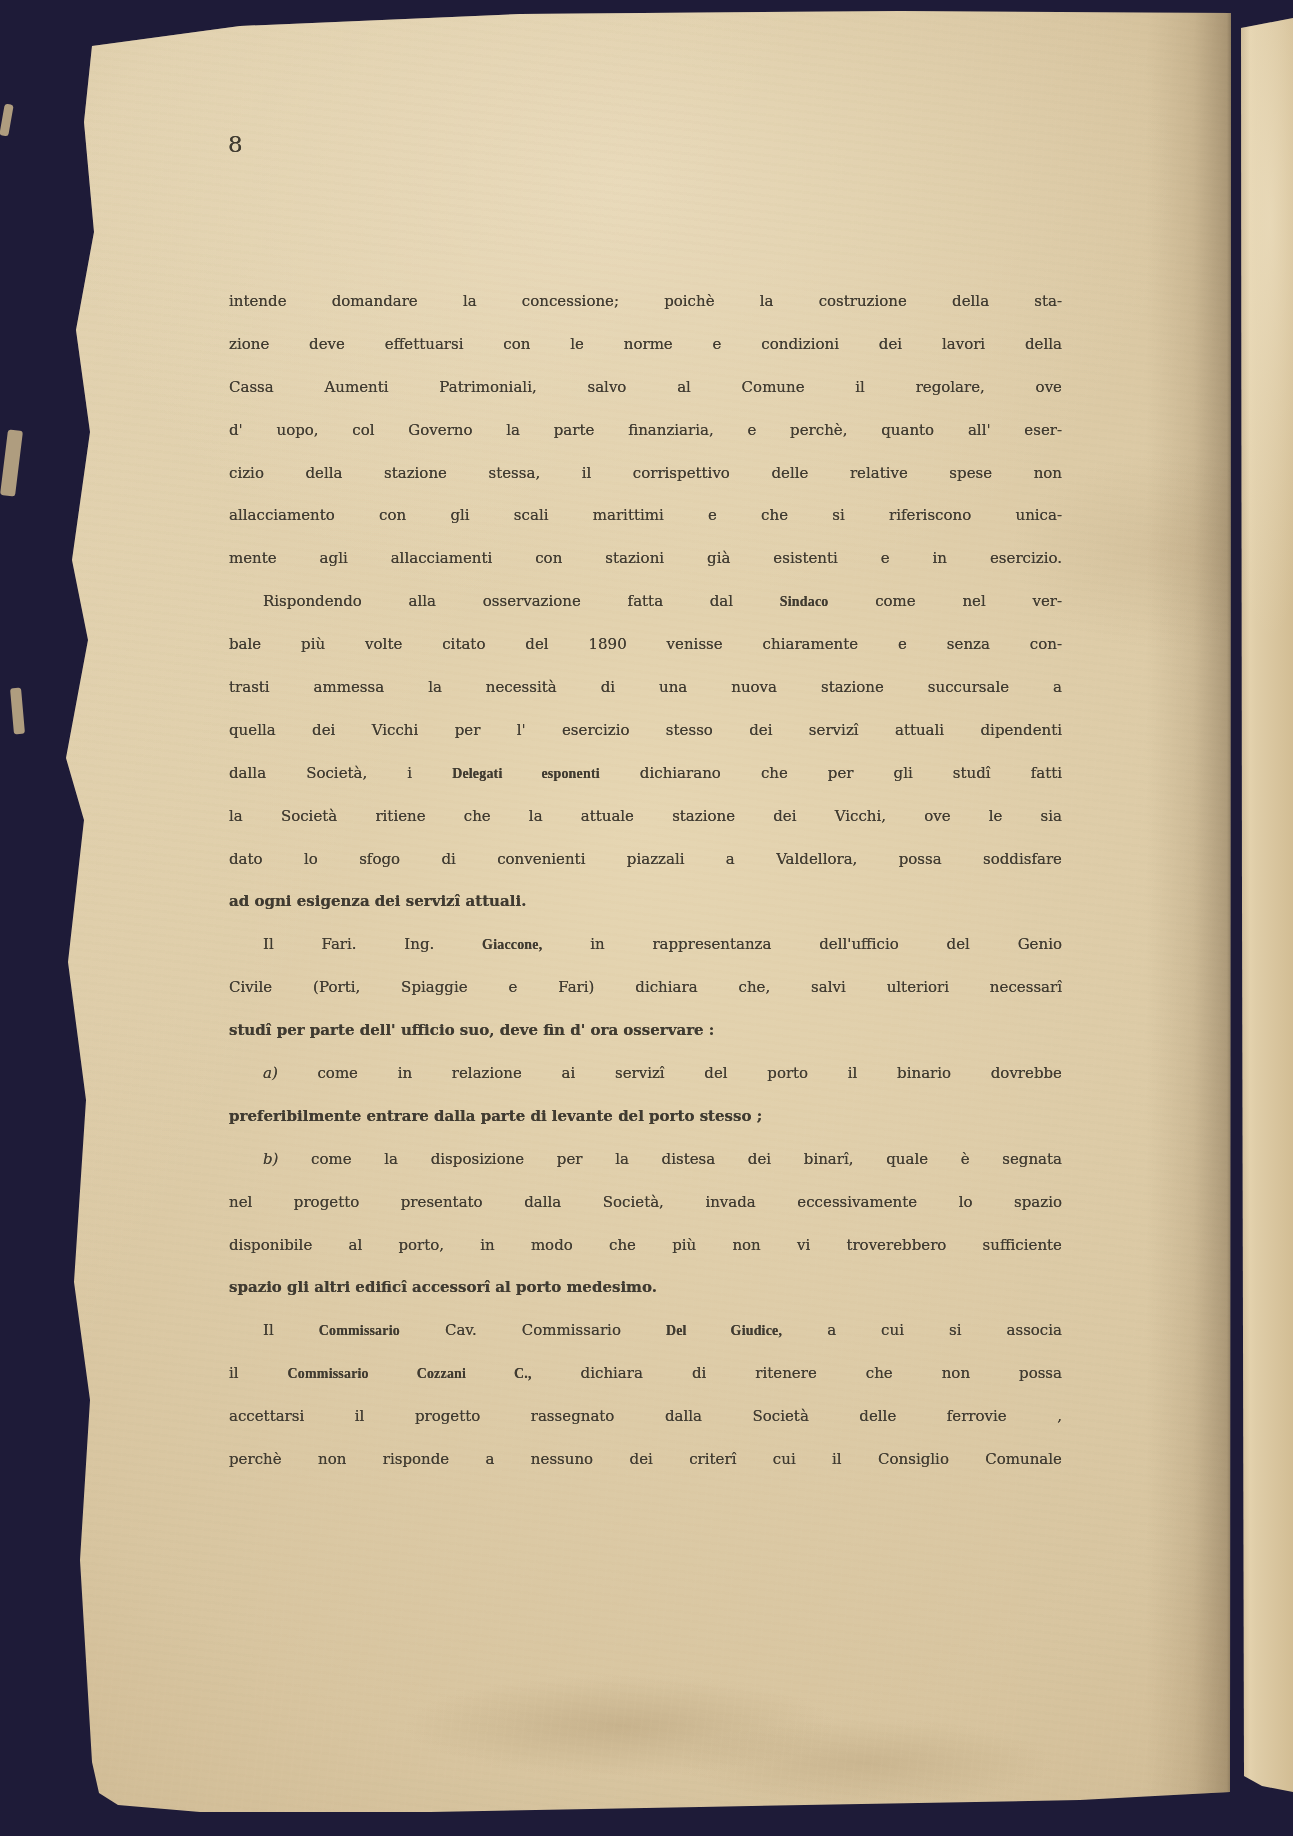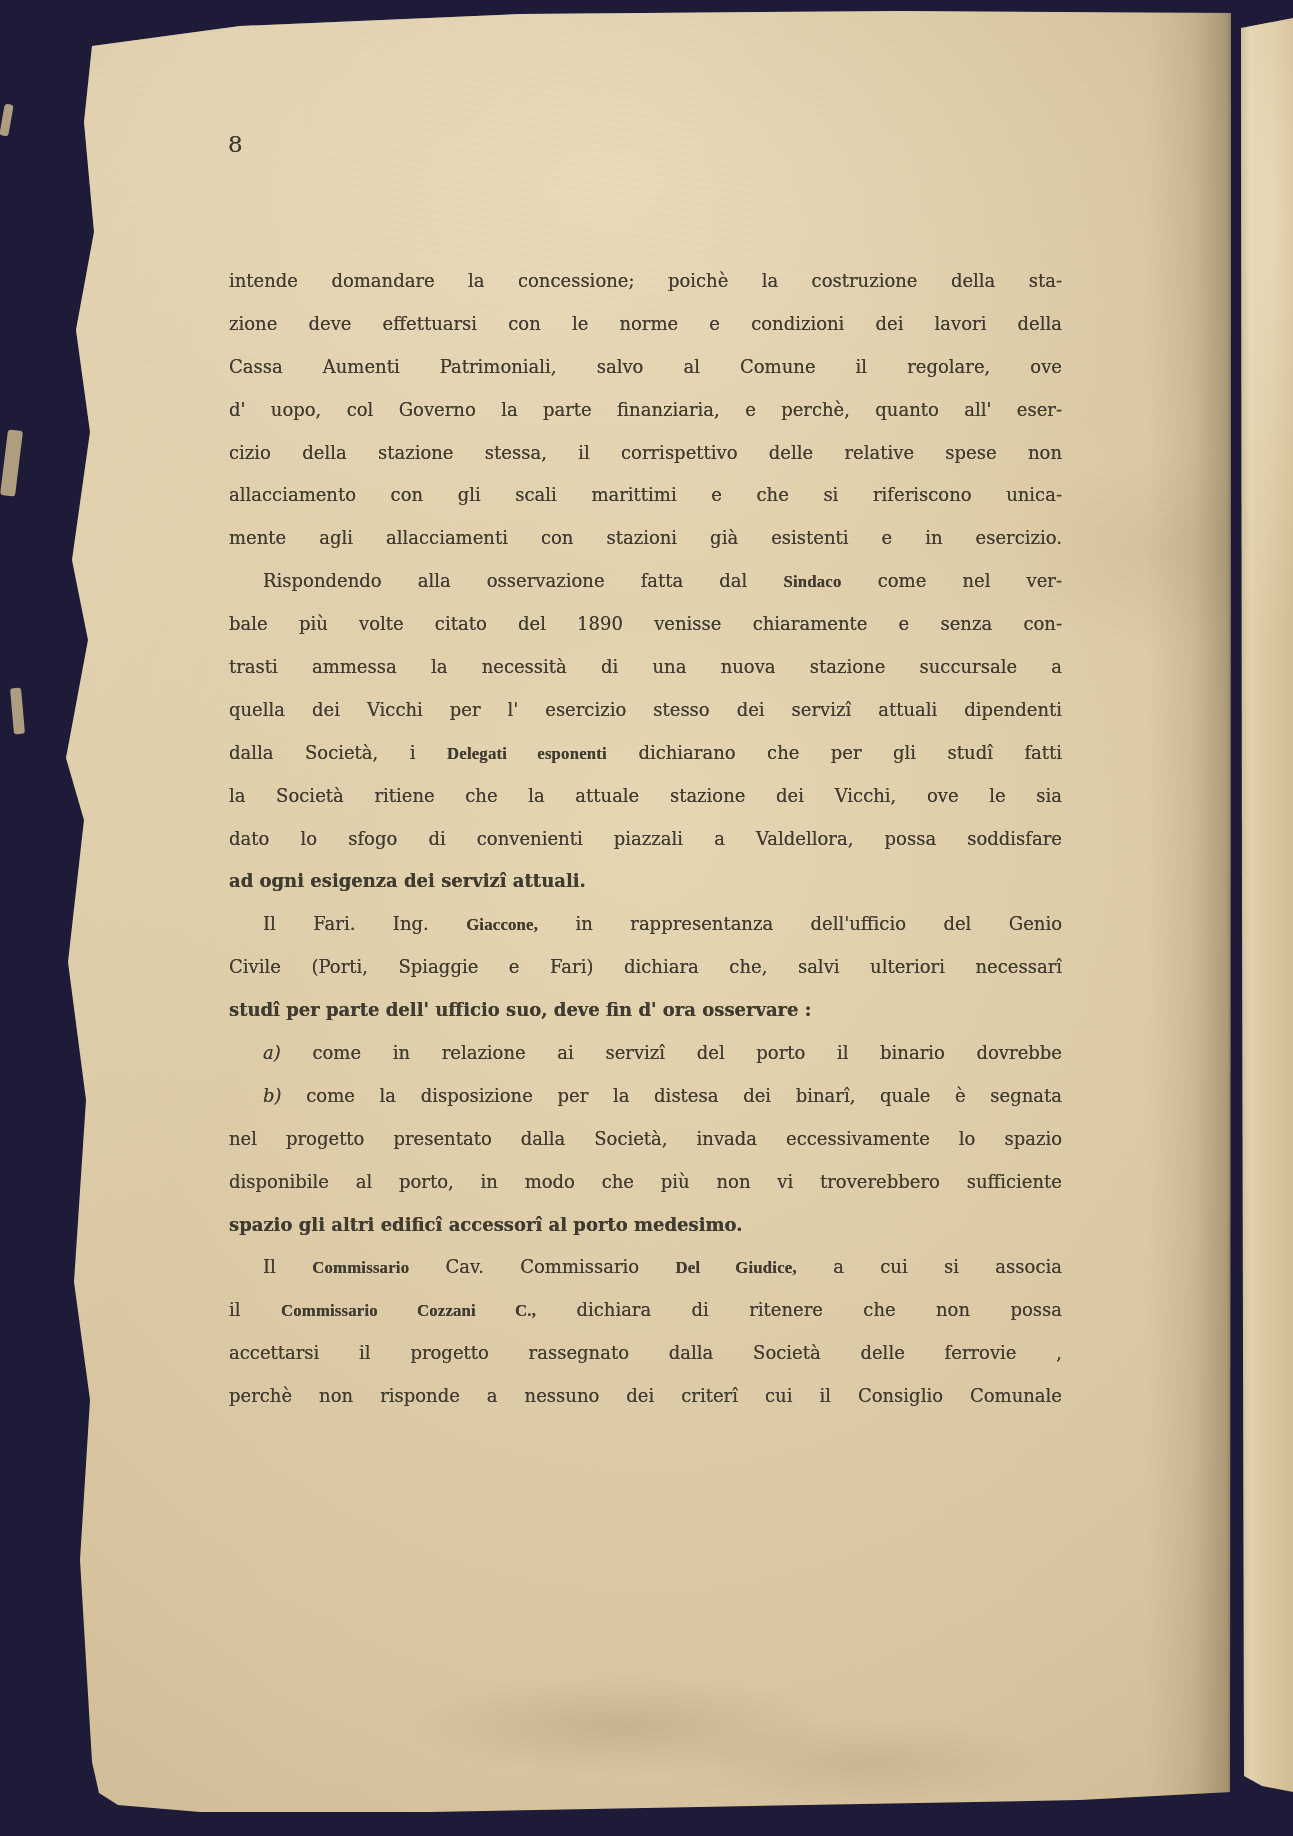--- a/index.html
+++ b/index.html
@@ -60,22 +60,22 @@
   .chip{position:absolute;background:#c9b48c;opacity:.85;border-radius:3px;}
   .chip1{left:4px;top:430px;width:15px;height:66px;transform:rotate(7deg);}
   .chip2{left:12px;top:688px;width:11px;height:46px;transform:rotate(-5deg);}
   .chip3{left:2px;top:104px;width:9px;height:32px;transform:rotate(10deg);}
 
   .page-number{
     position:absolute;left:228px;top:131px;
     font-size:23px;color:var(--ink);text-shadow:0 0 .4px rgba(64,59,49,.8);
   }
   .text-block{
-    position:absolute;left:229px;top:260px;width:833px;
-    color:var(--ink);font-size:18px;line-height:42.9px;
+    position:absolute;left:229px;top:280px;width:833px;
+    color:var(--ink);font-size:15px;line-height:42.9px;
     text-shadow:0 0 .4px rgba(64,59,49,.8);
   }
   .line{height:42.9px;text-align:justify;text-align-last:justify;}
   .line.last{text-align:left;text-align-last:left;font-weight:bold;}
   .line.indent{text-indent:34px;}
   .run-normal{font-family:"DejaVu Serif",serif;}
   .run-bold{font-family:Liberation Serif, serif;font-weight:700;font-size:.93em;letter-spacing:.2px;}
   .run-italic{font-family:"DejaVu Serif",serif;font-style:italic;}
 </style>
 </head>
@@ -103,20 +103,21 @@
       <div class="line"><span class="run-normal">trasti ammessa la necessità di una nuova stazione succursale a</span></div>
       <div class="line"><span class="run-normal">quella dei Vicchi per l' esercizio stesso dei servizî attuali dipendenti</span></div>
       <div class="line"><span class="run-normal">dalla Società, i </span><span class="run-bold">Delegati esponenti</span><span class="run-normal"> dichiarano che per gli studî fatti</span></div>
       <div class="line"><span class="run-normal">la Società ritiene che la attuale stazione dei Vicchi, ove le sia</span></div>
       <div class="line"><span class="run-normal">dato lo sfogo di convenienti piazzali a Valdellora, possa soddisfare</span></div>
       <div class="line last"><span class="run-normal">ad ogni esigenza dei servizî attuali.</span></div>
       <div class="line indent"><span class="run-normal">Il Fari. Ing. </span><span class="run-bold">Giaccone,</span><span class="run-normal"> in rappresentanza dell'ufficio del Genio</span></div>
       <div class="line"><span class="run-normal">Civile (Porti, Spiaggie e Fari) dichiara che, salvi ulteriori necessarî</span></div>
       <div class="line last"><span class="run-normal">studî per parte dell' ufficio suo, deve fin d' ora osservare :</span></div>
       <div class="line indent"><span class="run-italic">a)</span><span class="run-normal"> come in relazione ai servizî del porto il binario dovrebbe</span></div>
+      <div class="line last"><span class="run-normal">preferibilmente entrare dalla parte di levante del porto stesso ;</span></div>
       <div class="line indent"><span class="run-italic">b)</span><span class="run-normal"> come la disposizione per la distesa dei binarî, quale è segnata</span></div>
       <div class="line"><span class="run-normal">nel progetto presentato dalla Società, invada eccessivamente lo spazio</span></div>
       <div class="line"><span class="run-normal">disponibile al porto, in modo che più non vi troverebbero sufficiente</span></div>
       <div class="line last"><span class="run-normal">spazio gli altri edificî accessorî al porto medesimo.</span></div>
       <div class="line indent"><span class="run-normal">Il </span><span class="run-bold">Commissario</span><span class="run-normal"> Cav. Commissario </span><span class="run-bold">Del Giudice,</span><span class="run-normal"> a cui si associa</span></div>
       <div class="line"><span class="run-normal">il </span><span class="run-bold">Commissario Cozzani C.,</span><span class="run-normal"> dichiara di ritenere che non possa</span></div>
       <div class="line"><span class="run-normal">accettarsi il progetto rassegnato dalla Società delle ferrovie ,</span></div>
       <div class="line"><span class="run-normal">perchè non risponde a nessuno dei criterî cui il Consiglio Comunale</span></div>
     </div>
 </div>

